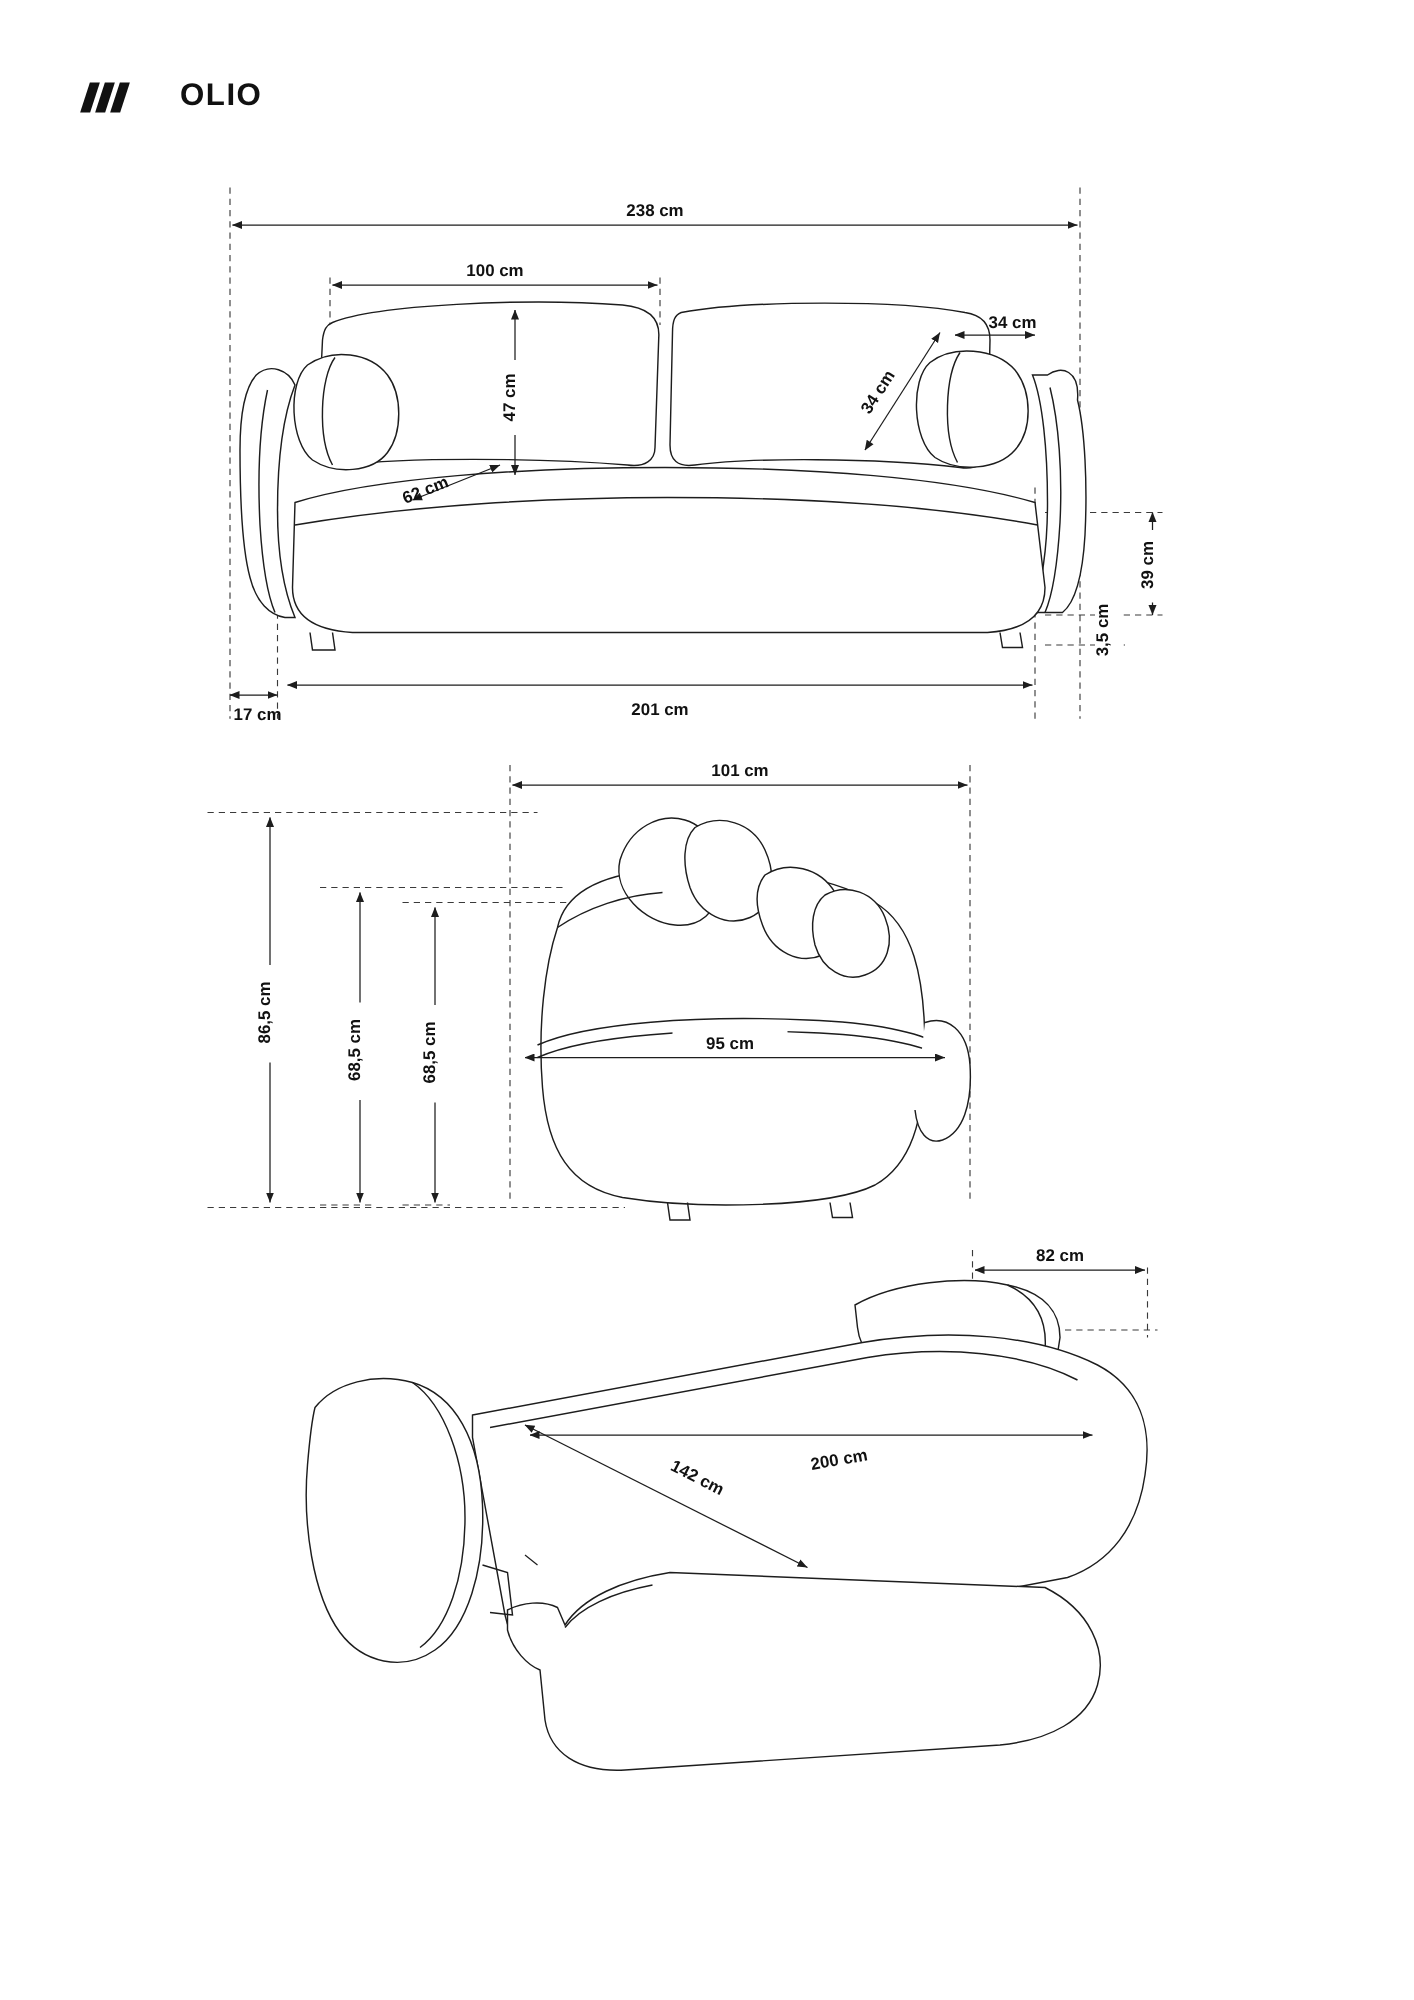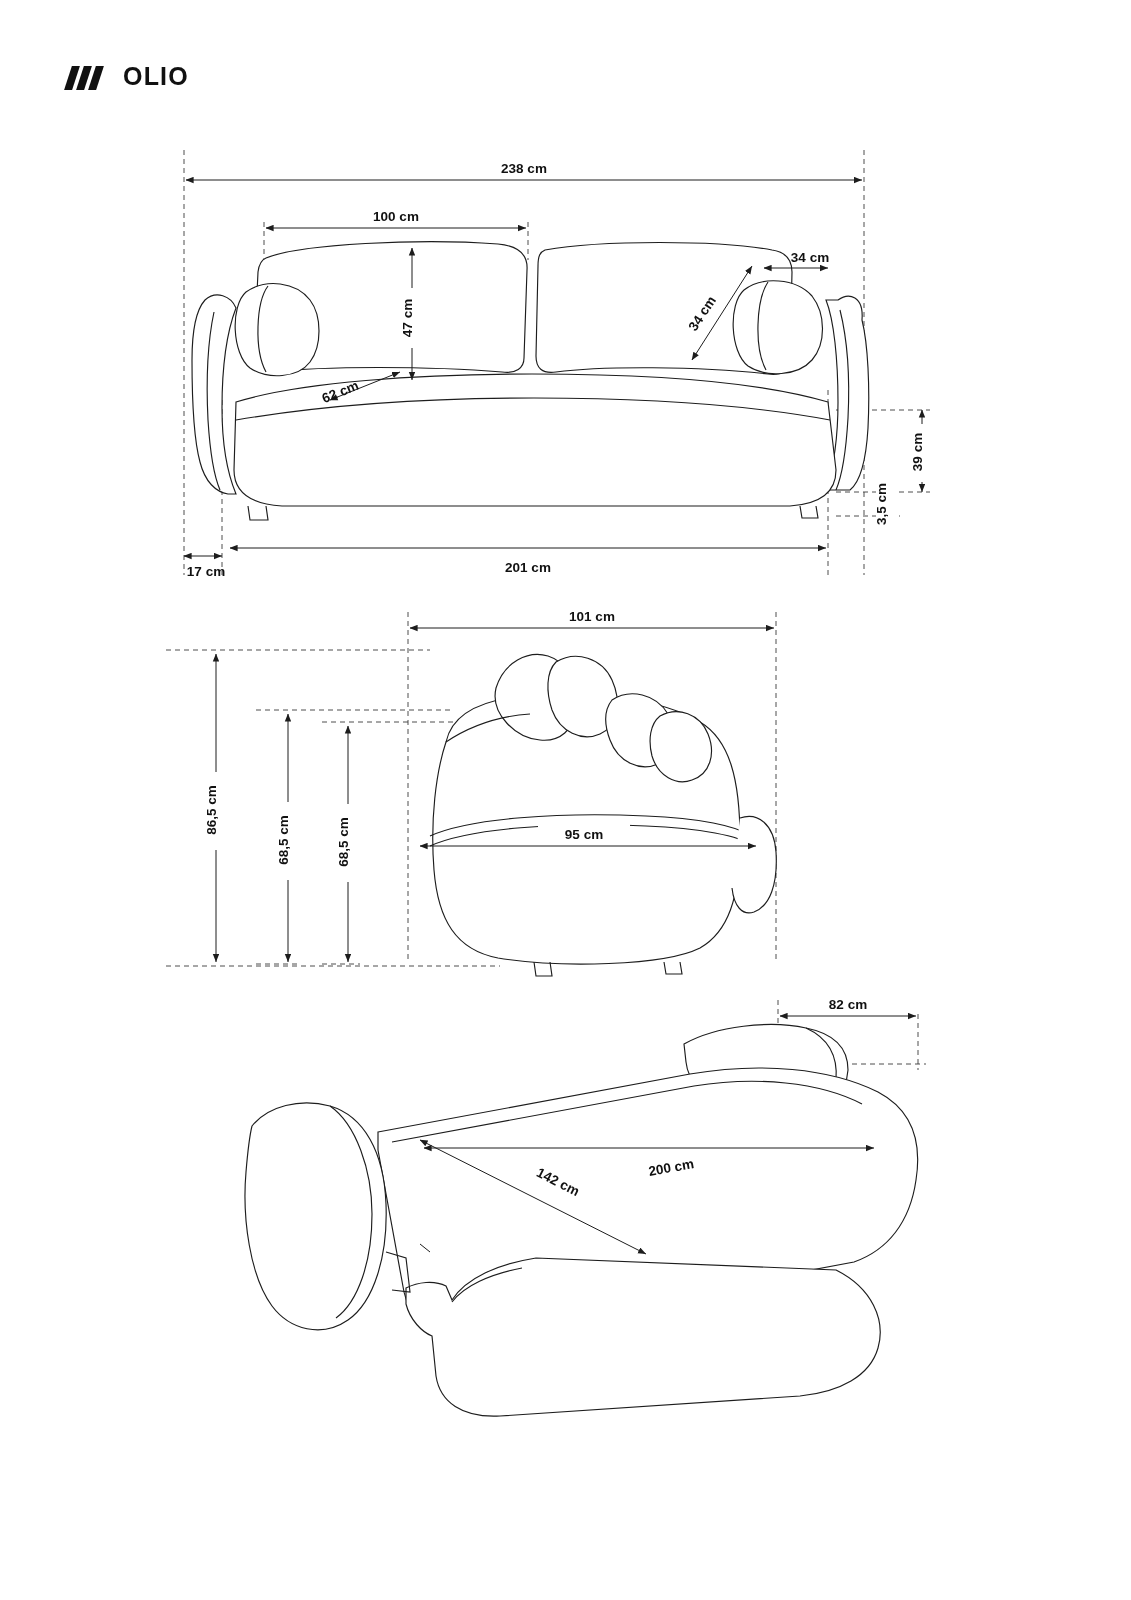--- a/index.html
+++ b/index.html
@@ -20,21 +20,21 @@
     width: 1131px;
     height: 1600px;
   }
   
   .header {
     position: absolute;
     left: 68px;
     top: 62px;
     display: flex;
     align-items: center;
-    gap: 23px;
+    gap: 44px;
   }
   .logo-mark {
     display: flex;
     align-items: flex-end;
     gap: 4px;
     height: 26px;
   }
   .logo-mark i {
     display: block;
     width: 8px;

